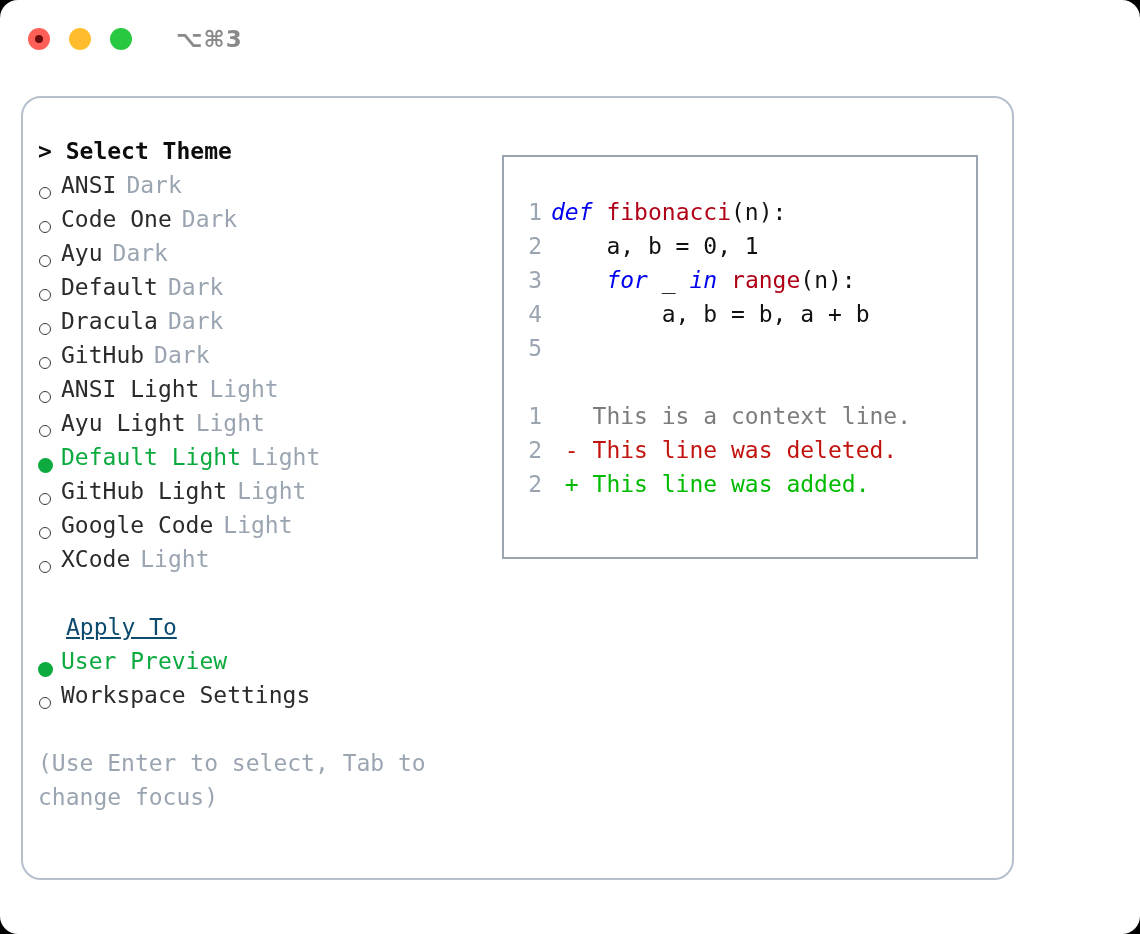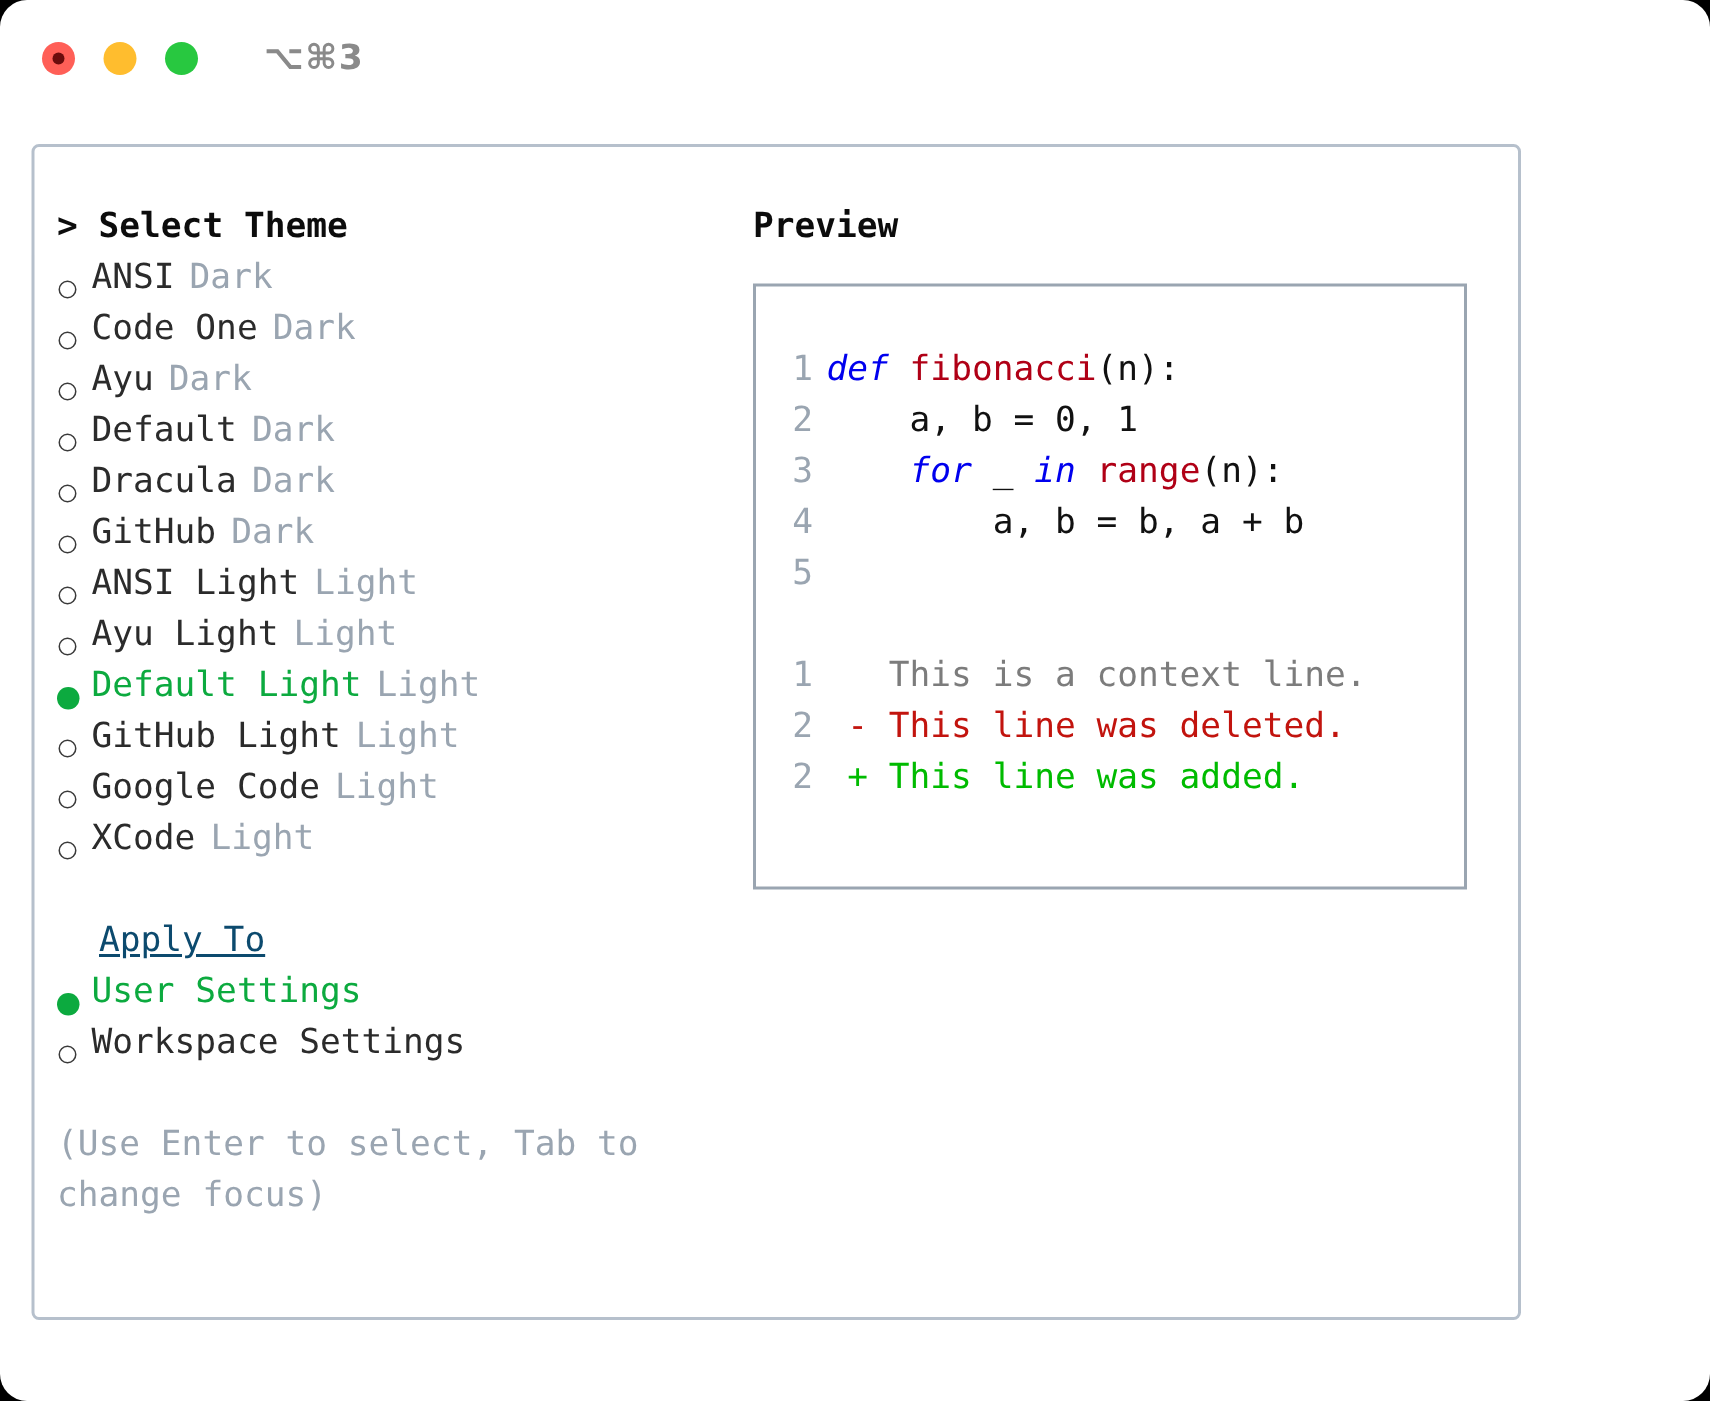--- a/index.html
+++ b/index.html
@@ -70,21 +70,21 @@
   }
 
   
   .panel {
     position: absolute;
     left: 21px;
     top: 96px;
     width: 993px;
     height: 784px;
     border: 2px solid #b6c0cc;
-    border-radius: 5px;
+    border-radius: 20px;
     box-sizing: border-box;
     background: #ffffff;
   }
 
   
   .col-left {
     position: absolute;
     left: 15px;
     top: 36px;
     width: 450px;
@@ -234,28 +234,27 @@
           <div class="opt-row"><span class="bullet"><span class="ring"></span></span><span class="opt-label">ANSI Light</span><span class="opt-tag">Light</span></div>
           <div class="opt-row"><span class="bullet"><span class="ring"></span></span><span class="opt-label">Ayu Light</span><span class="opt-tag">Light</span></div>
           <div class="opt-row"><span class="bullet"><span class="dot"></span></span><span class="opt-label selected">Default Light</span><span class="opt-tag">Light</span></div>
           <div class="opt-row"><span class="bullet"><span class="ring"></span></span><span class="opt-label">GitHub Light</span><span class="opt-tag">Light</span></div>
           <div class="opt-row"><span class="bullet"><span class="ring"></span></span><span class="opt-label">Google Code</span><span class="opt-tag">Light</span></div>
           <div class="opt-row"><span class="bullet"><span class="ring"></span></span><span class="opt-label">XCode</span><span class="opt-tag">Light</span></div>
         </div>
       <div class="spacer-row"></div>
       <div class="apply-header">Apply To</div>
       <div id="apply-list">
-          <div class="opt-row"><span class="bullet"><span class="dot"></span></span><span class="opt-label selected">User Settings</span></div>
+          <div class="opt-row"><span class="bullet"><span class="dot"></span></span><span class="opt-label selected">User Preview</span></div>
           <div class="opt-row"><span class="bullet"><span class="ring"></span></span><span class="opt-label">Workspace Settings</span></div>
         </div>
       <div class="hint">(Use Enter to select, Tab to change focus)</div>
     </div>
 
     <div class="col-right">
-      <div class="preview-header">Preview</div>
       <div class="preview-box">
         <div id="code-block">
             <div class="code-line"><span class="lineno">1</span><span class="codetext"><span class="tok-kw">def </span><span class="tok-fn">fibonacci</span><span class="tok-pl">(n):</span></span></div>
             <div class="code-line"><span class="lineno">2</span><span class="codetext"><span class="tok-pl">    a, b = 0, 1</span></span></div>
             <div class="code-line"><span class="lineno">3</span><span class="codetext"><span class="tok-pl">    </span><span class="tok-kw">for </span><span class="tok-pl">_ </span><span class="tok-kw">in </span><span class="tok-fn">range</span><span class="tok-pl">(n):</span></span></div>
             <div class="code-line"><span class="lineno">4</span><span class="codetext"><span class="tok-pl">        a, b = b, a + b</span></span></div>
             <div class="code-line"><span class="lineno">5</span></div>
           </div>
         <div class="blank-line"></div>
         <div id="diff-block">

